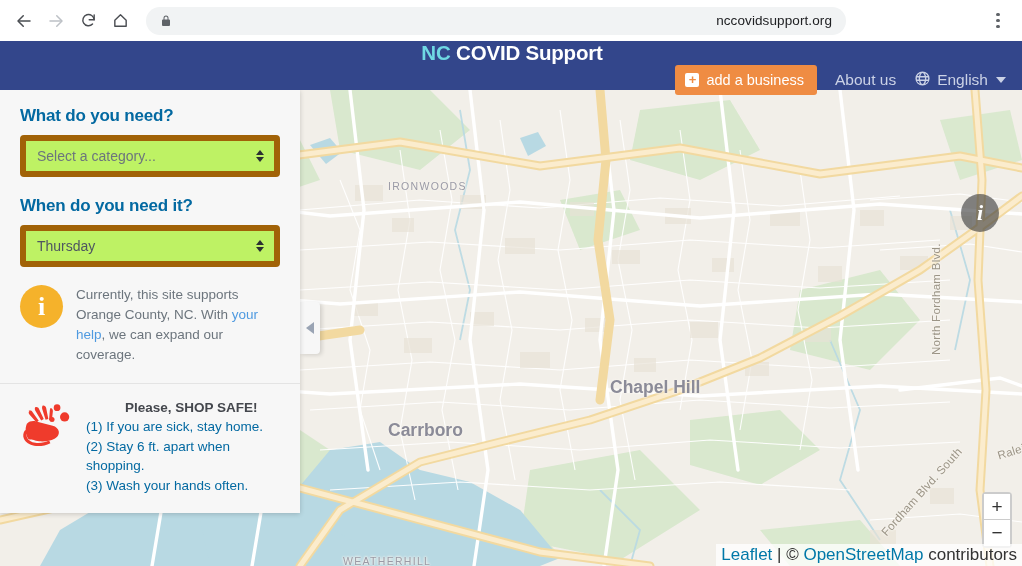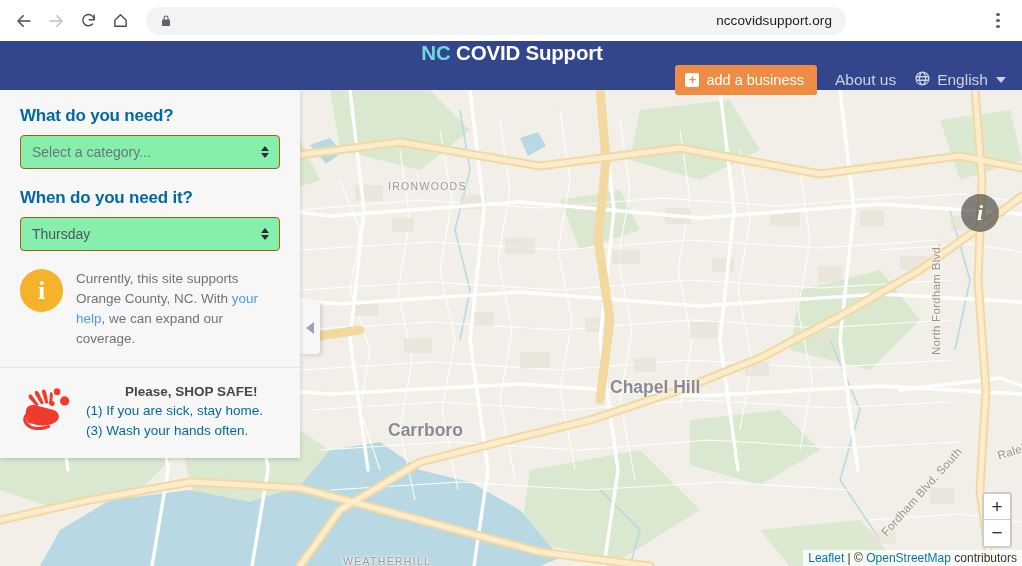--- a/index.html
+++ b/index.html
@@ -194,21 +194,21 @@
     height: 26px;
     display: flex; align-items: center; justify-content: center;
     font-size: 19px; color: #333; cursor: pointer;
     background: #fff;
   }
   .zoom-ctrl div:first-child { border-bottom: 1px solid #ccc; }
   .attribution {
     position: absolute;
     right: 0; bottom: 0;
     background: rgba(255,255,255,0.75);
-    font-size: 12px;
+    font-size: 17px;
     color: #333333;
     padding: 1px 5px;
     z-index: 21;
     white-space: nowrap;
   }
   .attribution a { color: #0078a8; text-decoration: none; cursor: pointer; }
 
   
   .sidebar {
     position: absolute;
@@ -222,23 +222,23 @@
   .q-label {
     font-size: 17px;
     font-weight: bold;
     color: #0369a1;
     margin-bottom: 9px;
     letter-spacing: -0.2px;
   }
   .q-label.second { margin-top: 19px; }
   .select-box {
     position: relative;
-    height: 34px;
-    background: #86efac;
-    border: 1px solid #a16207;
+    height: 42px;
+    background: #bef264;
+    border: 6px solid #a16207;
     border-radius: 4px;
     display: flex;
     align-items: center;
     padding: 0 28px 0 11px;
     cursor: pointer;
   }
   .select-box span {
     font-size: 14px;
     color: #4f5661;
   }
@@ -596,20 +596,21 @@
             <path d="M27 5.5c1.9-.4 3.6.9 4 2.8l2.6 13.1-3.3.9-4-12.7c-.5-1.8.1-3.7.7-4.1z"></path>
             <path d="M36 8.2c1.9.2 3.2 1.9 3 3.9l-1.2 11-3.4-.3 1-11.8c.1-1.6 1-2.8.6-2.8z"></path>
             <path d="M8 27c3-3.1 7.4-3.6 11.2-2.6l19.6 5c3.9 1 6.6 3.6 7.2 6.7.7 3.6-1.3 7.1-5 8.9-5.4 2.6-12 3.8-18.4 3.1-5.2-.6-9.9-2.6-13-5.8-3.6-3.7-3.8-9.9-1.6-15.3z"></path>
             <path d="M6 34.5c-2.4 3-3 7.1-1.5 10.6 1.9 4.4 6.6 7.3 12.2 8.2 6.6 1 13.6-.2 19.3-3.1l-1.4-3c-5 2.4-11 3.4-16.6 2.6-4.6-.7-8.3-2.9-9.7-6.1-1-2.3-.7-5 .8-7.1z"></path>
           </g>
         </svg>
       </div>
       <div class="shopsafe-text">
         <div class="ss-title">Please, SHOP SAFE!</div>
         <div class="ss-line">(1) If you are sick, stay home.</div>
+        <div class="ss-line">(2) Stay 6 ft. apart when shopping.</div>
         <div class="ss-line">(3) Wash your hands often.</div>
       </div>
     </div>
   </div>
 
   <div class="collapse-tab">
     <i></i>
   </div>
 
 </div>

